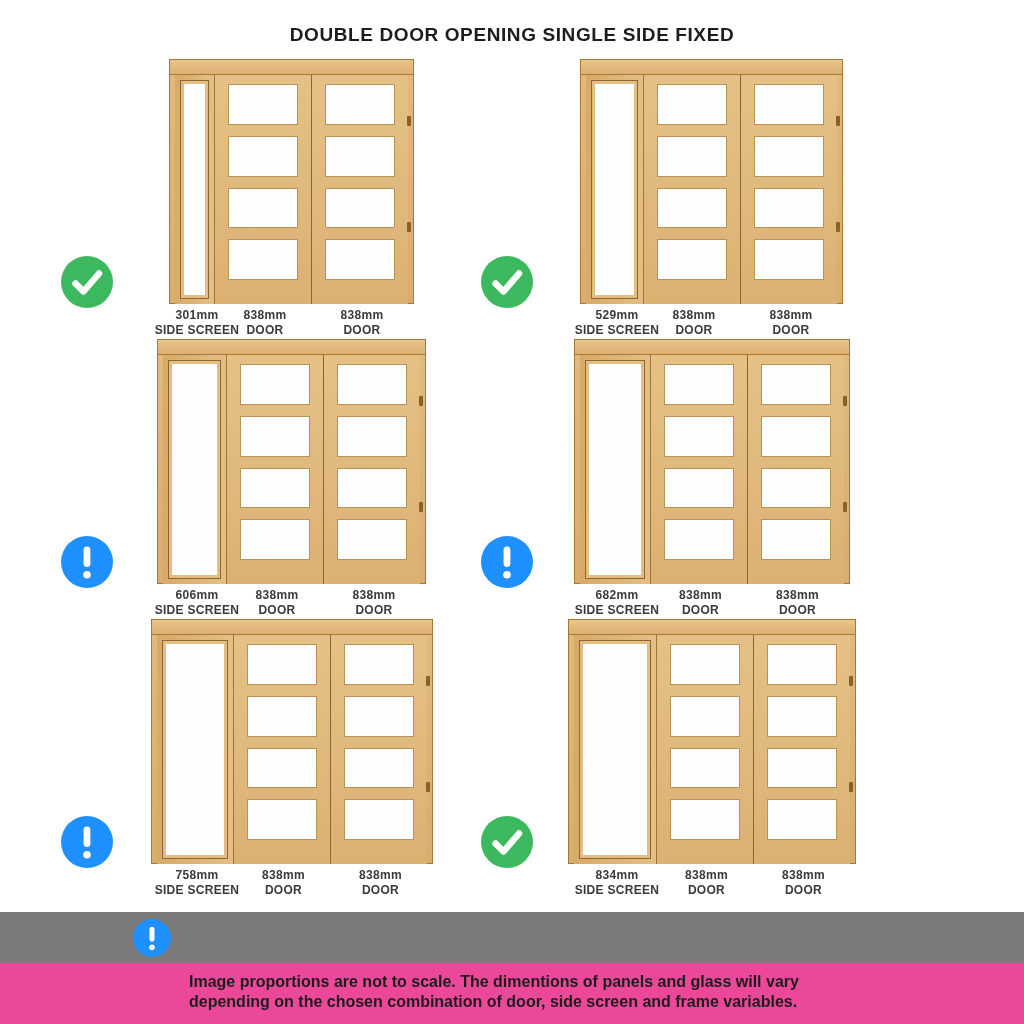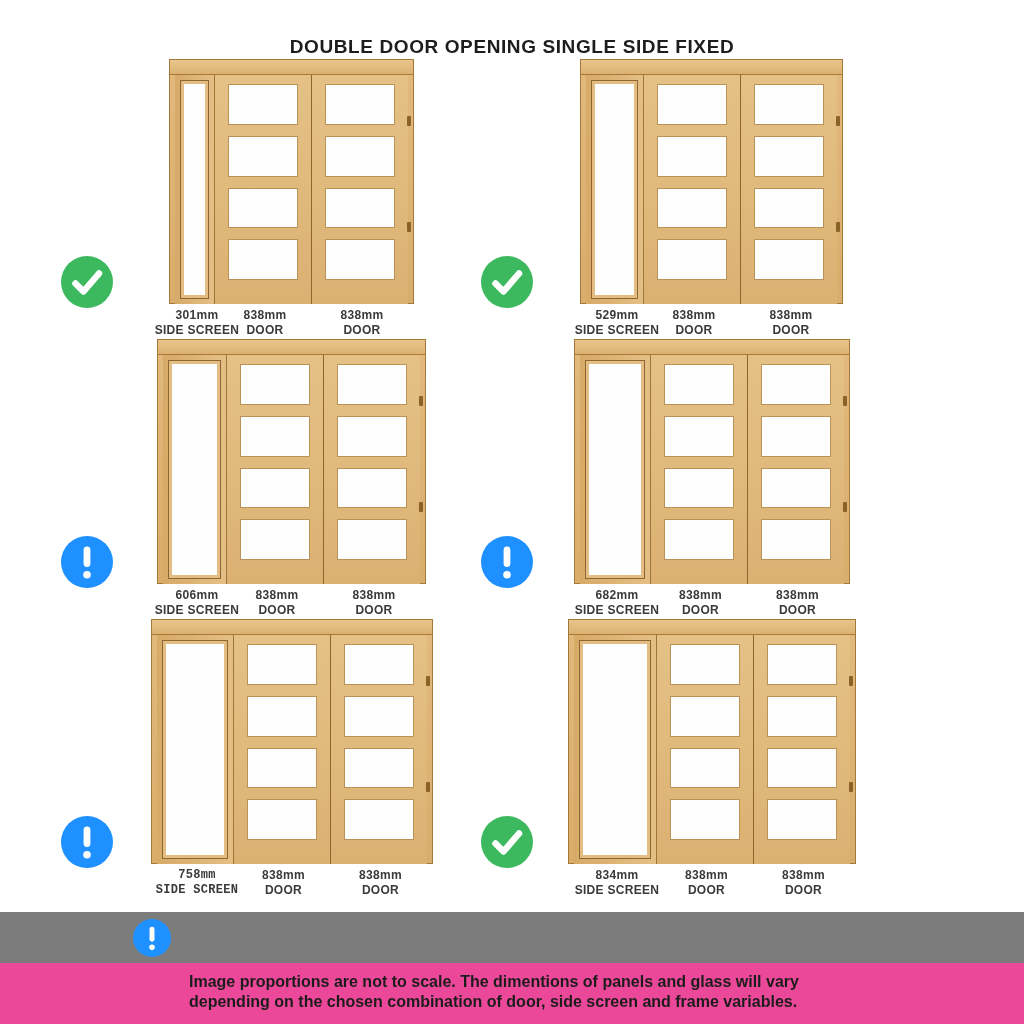--- a/index.html
+++ b/index.html
@@ -1,21 +1,21 @@
 <!DOCTYPE html>
 <html><head>
 <meta charset="utf-8">
 <style>
   html,body{margin:0;padding:0;}
   body{
     width:1024px;height:1024px;position:relative;overflow:hidden;
     background:#ffffff;font-family:"Liberation Sans",sans-serif;
   }
   .title{
-    position:absolute;top:36px;left:0;width:1024px;text-align:center;
+    position:absolute;top:24px;left:0;width:1024px;text-align:center;
     font-size:19px;font-weight:700;letter-spacing:.6px;color:#1d1d1d;
   }
   .grid{position:absolute;top:58px;left:0;width:1024px;}
   .row{display:flex;height:280px;padding-left:35px;box-sizing:border-box;}
   .cell{width:420px;display:flex;align-items:flex-end;box-sizing:border-box;}
   .status{width:52px;height:52px;flex:0 0 auto;margin:0 0 30px 26px;}
   .unit-wrap{flex:1;display:flex;flex-direction:column;align-items:center;padding-left:15px;}
   .unit{
     box-sizing:border-box;height:245px;border:1px solid #a37838;
     background:linear-gradient(180deg,#e2ba7e,#d9ad6b);
@@ -278,21 +278,21 @@
             <div class="pane"></div>
             <div class="pane"></div>
             <div class="pane"></div>
             <div class="pane"></div>
           </div>
           <span class="hinge h1"></span>
           <span class="hinge h2"></span>
         </div>
       </div>
       <div class="labels">
-        <div class="label-cell" style="width: 76px; font-family: Liberation Mono, monospace;">
+        <div class="label-cell" style="width: 76px;">
           <div class="l-size">758mm</div>
           <div class="l-name">SIDE SCREEN</div>
         </div>
         <div class="label-cell" style="width: 97px;">
           <div class="l-size">838mm</div>
           <div class="l-name">DOOR</div>
         </div>
         <div class="label-cell" style="width: 97px;">
           <div class="l-size">838mm</div>
           <div class="l-name">DOOR</div>

